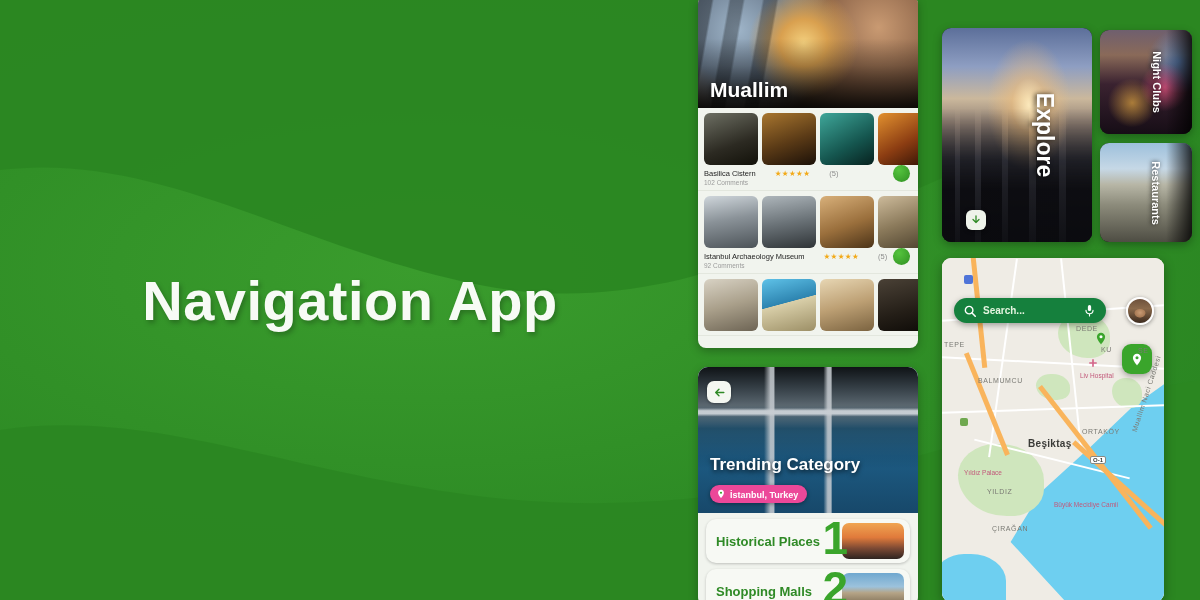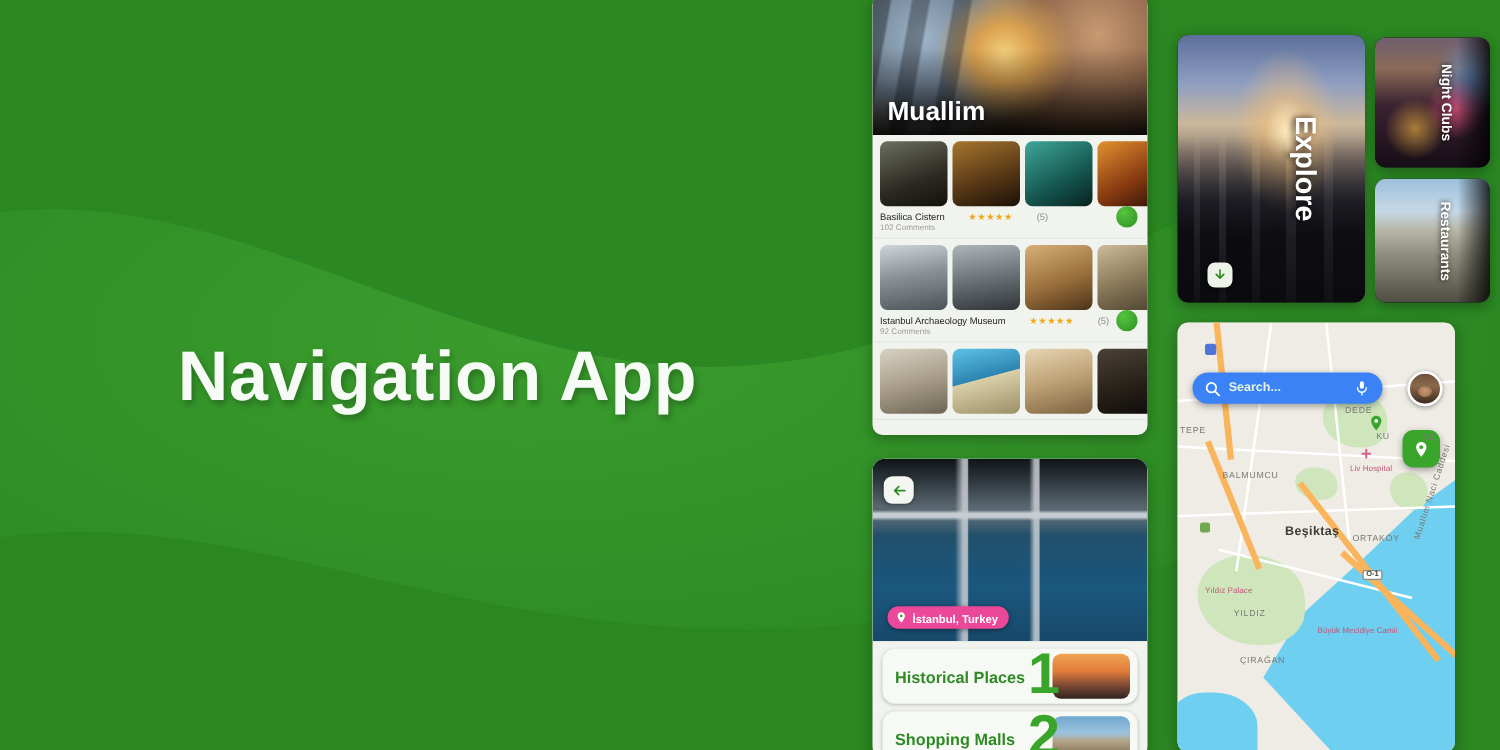--- a/index.html
+++ b/index.html
@@ -243,21 +243,21 @@
   }
   .map-label.big { font-size: 10px; font-weight: bold; color: #3b3b38; letter-spacing: .3px; }
   .map-label.poi { color: #c2587a; font-size: 6.5px; letter-spacing: 0; }
   .map-label.rot { transform: rotate(-72deg); transform-origin: left center; }
   .map-shield {
     position: absolute; background: #fff; border: 1px solid #8a8a84;
     border-radius: 2px; font-size: 6px; color: #3b3b38; padding: 0 2px; font-weight: bold;
   }
   .map-search {
     position: absolute; left: 12px; top: 40px; width: 152px; height: 25px;
-    background: #3b82f6; border-radius: 13px; display: flex; align-items: center;
+    background: #15803d; border-radius: 13px; display: flex; align-items: center;
     box-shadow: 0 2px 6px rgba(0,0,0,.35);
   }
   .map-search-ph { color: #e4f4df; font-size: 10px; font-weight: bold; margin-left: 6px; }
   .map-avatar {
     position: absolute; right: 10px; top: 39px; width: 28px; height: 28px;
     border-radius: 50%; overflow: hidden; border: 2px solid #fdfdfd;
     background: linear-gradient(to bottom, #6d513c 0%, #8a6a4c 40%, #3d2b1e 100%);
     box-shadow: 0 1px 4px rgba(0,0,0,.4);
   }
   .map-avatar::after {
@@ -352,20 +352,21 @@
 <div class="card" id="trending-card">
   <div class="tr-hero">
     <div class="tr-hero-img"></div>
 
     <div class="tr-back">
       <svg width="13" height="13" viewBox="0 0 24 24">
         <path d="M20 12 H6 M11 6 L5 12 L11 18" fill="none" stroke="#2f8a26" stroke-width="2.6" stroke-linecap="round" stroke-linejoin="round"></path>
       </svg>
     </div>
 
+    <div class="tr-title">Trending Category</div>
 
     <div class="tr-pill">
       <svg width="10" height="12" viewBox="0 0 24 24">
         <path d="M12 2C8 2 5 5 5 9c0 5.2 7 13 7 13s7-7.8 7-13c0-4-3-7-7-7z" fill="#ffffff"></path>
         <circle cx="12" cy="9" r="2.6" fill="#3aa52b"></circle>
       </svg>
       <span class="tr-pill-text">İstanbul, Turkey</span>
     </div>
   </div>
 
@@ -460,21 +461,21 @@
   </div>
 
   <div class="map-pin-btn">
     <svg width="14" height="17" viewBox="0 0 24 24">
       <path d="M12 2C8 2 5 5 5 9c0 5.2 7 13 7 13s7-7.8 7-13c0-4-3-7-7-7z" fill="#ffffff"></path>
       <circle cx="12" cy="9" r="2.6" fill="#3aa52b"></circle>
     </svg>
   </div>
 
   <div id="map-labels">
-      <div class="map-label big" style="left: 86px; top: 162px;">Beşiktaş</div>
+      <div class="map-label big" style="left: 86px; top: 180px;">Beşiktaş</div>
       <div class="map-label" style="left: 140px; top: 170px;">ORTAKÖY</div>
       <div class="map-label" style="left: 36px; top: 119px;">BALMUMCU</div>
       <div class="map-label" style="left: 2px; top: 83px;">TEPE</div>
       <div class="map-label" style="left: 134px; top: 67px;">DEDE</div>
       <div class="map-label" style="left: 159px; top: 88px;">KU</div>
       <div class="map-label" style="left: 196px; top: 89px;">SE</div>
       <div class="map-label poi" style="left: 138px; top: 114px;">Liv Hospital</div>
       <div class="map-label poi" style="left: 22px; top: 211px;">Yıldız Palace</div>
       <div class="map-label" style="left: 45px; top: 230px;">YILDIZ</div>
       <div class="map-label" style="left: 50px; top: 267px;">ÇIRAĞAN</div>

